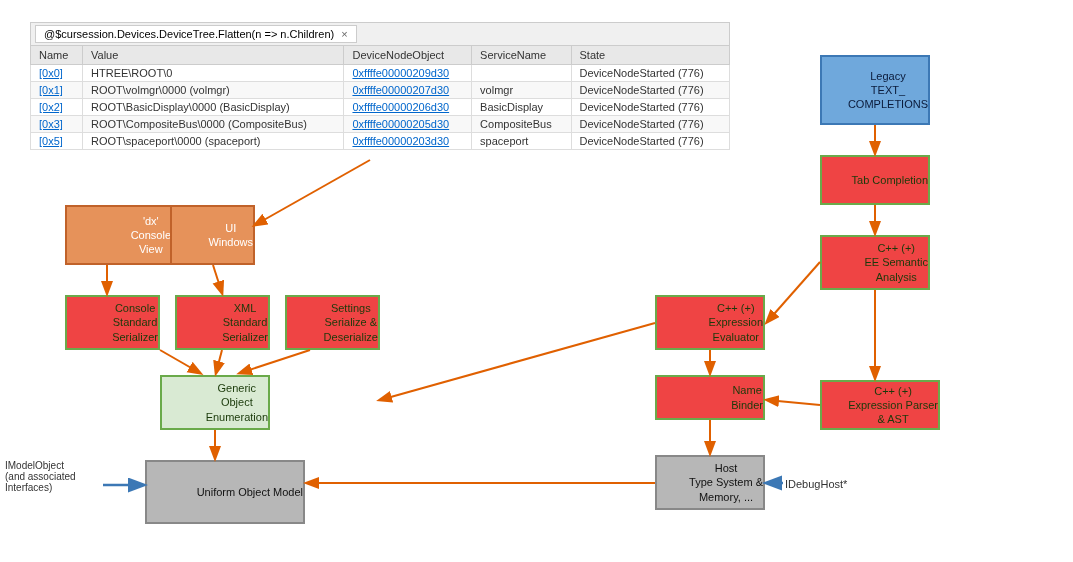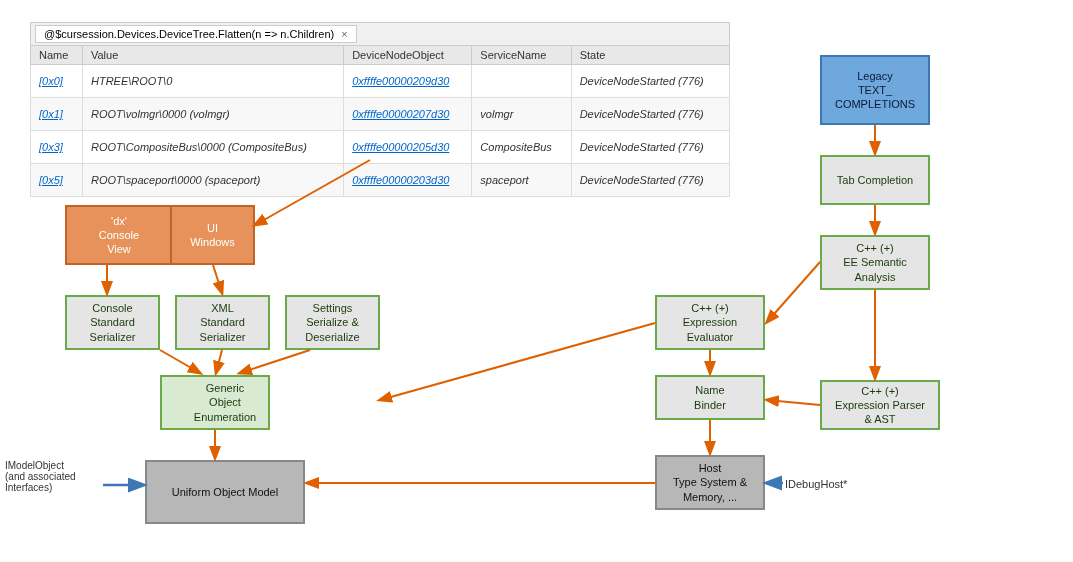--- a/index.html
+++ b/index.html
@@ -52,48 +52,47 @@
     }
     th {
       border: 1px solid #ccc;
       padding: 3px 8px;
       text-align: left;
       font-weight: normal;
       color: #333;
     }
     td {
       border: 1px solid #ddd;
-      padding: 10px 8px;
+      padding: 2px 8px;
       color: #333;
-      font-style: italic;
     }
     .link-cell {
       color: #0066cc;
       text-decoration: underline;
       cursor: pointer;
     }
     .addr-cell {
       color: #0066cc;
       text-decoration: underline;
     }
     tr:nth-child(even) td { background: #f8f8f8; }
 
     
     .box {
       position: absolute;
       border: 2px solid;
       display: flex;
       align-items: center;
-      justify-content: center;
+      justify-content: flex-end;
       text-align: center;
       line-height: 1.3;
       font-size: 11px;
     }
     .box-green {
-      background: #e5e5e5;
+      background: #ef4444;
       border-color: #6aaa4a;
       color: #1a3a0a;
     }
     .box-orange {
       background: #e6925a;
       border-color: #c0622a;
       color: #fff;
     }
     .box-blue {
       background: #6fa8dc;
@@ -150,20 +149,27 @@
       <td>DeviceNodeStarted (776)</td>
     </tr>
         <tr>
       <td class="link-cell">[0x1]</td>
       <td>ROOT\volmgr\0000 (volmgr)</td>
       <td class="addr-cell">0xffffe00000207d30</td>
       <td>volmgr</td>
       <td>DeviceNodeStarted (776)</td>
     </tr>
         <tr>
+      <td class="link-cell">[0x2]</td>
+      <td>ROOT\BasicDisplay\0000 (BasicDisplay)</td>
+      <td class="addr-cell">0xffffe00000206d30</td>
+      <td>BasicDisplay</td>
+      <td>DeviceNodeStarted (776)</td>
+    </tr>
+        <tr>
       <td class="link-cell">[0x3]</td>
       <td>ROOT\CompositeBus\0000 (CompositeBus)</td>
       <td class="addr-cell">0xffffe00000205d30</td>
       <td>CompositeBus</td>
       <td>DeviceNodeStarted (776)</td>
     </tr>
         <tr>
       <td class="link-cell">[0x5]</td>
       <td>ROOT\spaceport\0000 (spaceport)</td>
       <td class="addr-cell">0xffffe00000203d30</td>

